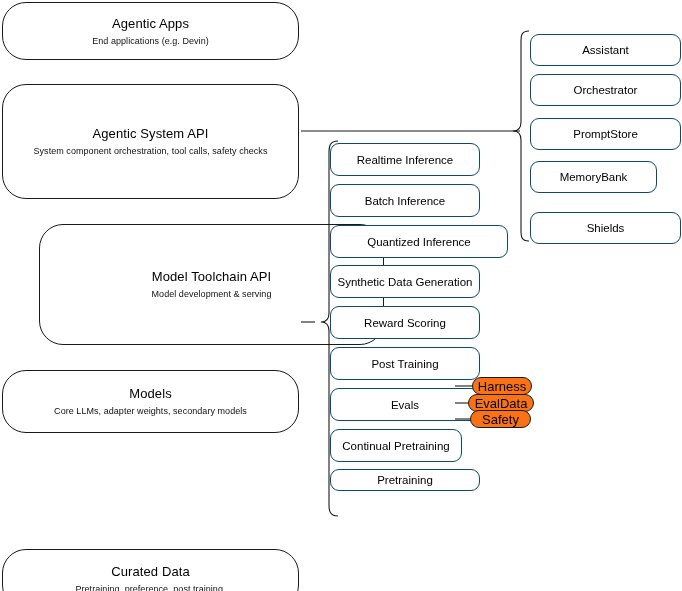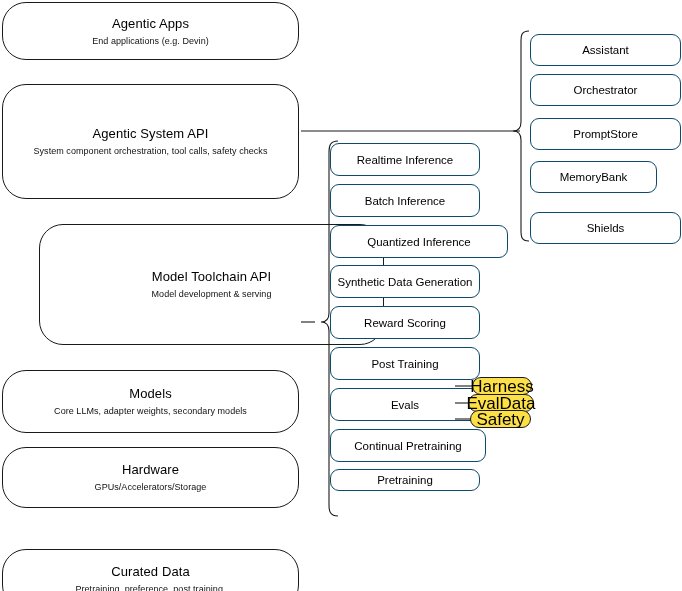--- a/index.html
+++ b/index.html
@@ -57,25 +57,25 @@
     text-align: center;
     font-size: 11.5px;
     line-height: 14px;
     color: #000;
   }
   
   .pill {
     position: absolute;
     border: 1px solid #1a1a1a;
     border-radius: 999px;
-    background: #fde047;
+    background: #f97316;
     display: flex;
     align-items: center;
     justify-content: center;
-    font-size: 17px;
+    font-size: 13px;
     line-height: 13px;
     color: #000;
     z-index: 5;
   }
   
   #connectors {
     position: absolute;
     left: 0; top: 0;
     width: 682px; height: 591px;
     pointer-events: none;
@@ -128,38 +128,34 @@
   <div class="layer-box" style="left:19px; top:224px; width:345px; height:121px;margin-left:20px;">
     <div class="layer-title">Model Toolchain API</div>
     <div class="layer-sub">Model development &amp; serving</div>
   </div>
 
   <div class="layer-box" style="left:2px; top:370px; width:297px; height:63px;">
     <div class="layer-title">Models</div>
     <div class="layer-sub">Core LLMs, adapter weights, secondary models</div>
   </div>
 
-  <div class="layer-box" style="left:2px; top:447px; width:297px; height:61px;">
-    <div class="layer-title">Hardware</div>
-    <div class="layer-sub">GPUs/Accelerators/Storage</div>
-  </div>
 
   <div class="layer-box" style="left:2px; top:549px; width:297px; height:60px;">
     <div class="layer-title">Curated Data</div>
     <div class="layer-sub">Pretraining, preference, post training.</div>
   </div>
 
   <div class="cap-box" style="left:330px; top:143px; width:150px; height:33px;">Realtime Inference</div>
   <div class="cap-box" style="left:330px; top:184px; width:150px; height:33px;">Batch Inference</div>
   <div class="cap-box" style="left:330px; top:225px; width:178px; height:33px;">Quantized Inference</div>
   <div class="cap-box" style="left:330px; top:265px; width:150px; height:33px;">Synthetic Data Generation</div>
   <div class="cap-box" style="left:330px; top:306px; width:150px; height:33px;">Reward Scoring</div>
   <div class="cap-box" style="left:330px; top:347px; width:150px; height:33px;">Post Training</div>
   <div class="cap-box" style="left:330px; top:388px; width:150px; height:33px;">Evals</div>
-  <div class="cap-box" style="left:330px; top:429px; width:156px; height:33px;">Continual Pretraining</div>
+  <div class="cap-box" style="left:330px; top:429px; width:132px; height:33px;">Continual Pretraining</div>
   <div class="cap-box" style="left:330px; top:469px; width:150px; height:22px;">Pretraining</div>
 
   <div class="pill" style="left:472px; top:377px; width:60px; height:18px;">Harness</div>
   <div class="pill" style="left:468px; top:394px; width:66px; height:18px;">EvalData</div>
   <div class="pill" style="left:470px; top:410px; width:61px; height:18px;">Safety</div>
 
   <div class="cap-box" style="left:530px; top:34px; width:151px; height:32px;">Assistant</div>
   <div class="cap-box" style="left:530px; top:74px; width:151px; height:32px;">Orchestrator</div>
   <div class="cap-box" style="left:530px; top:118px; width:151px; height:32px;">PromptStore</div>
   <div class="cap-box" style="left:530px; top:161px; width:127px; height:32px;">MemoryBank</div>

